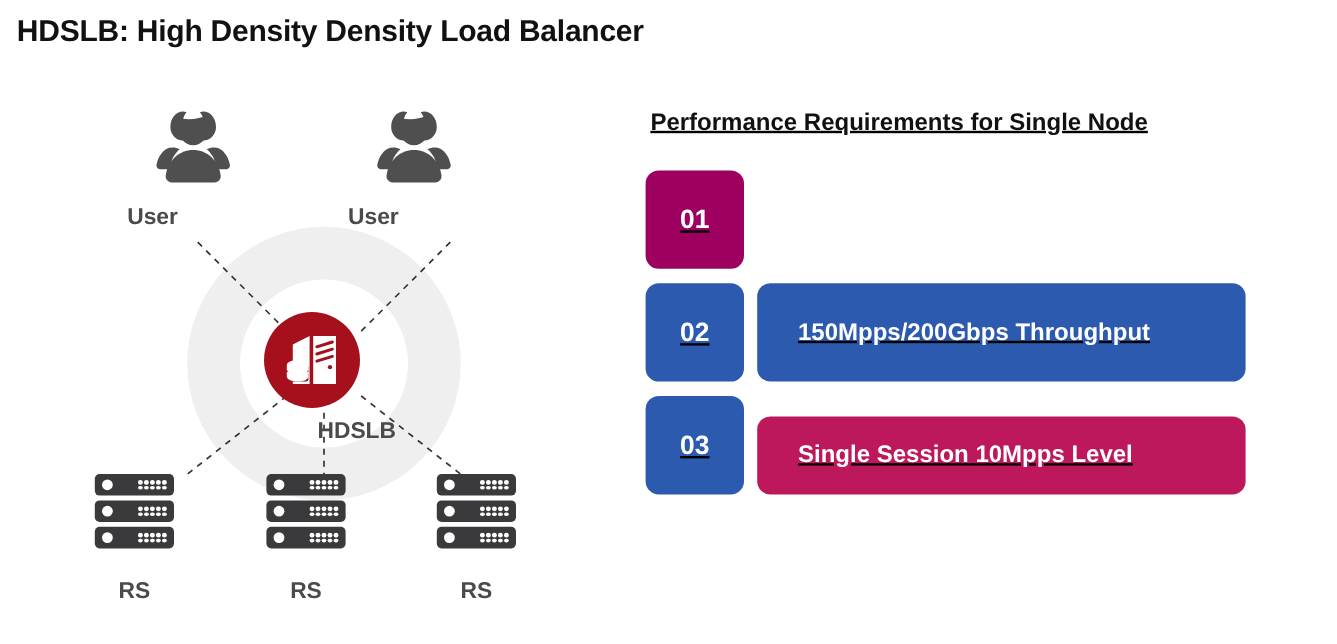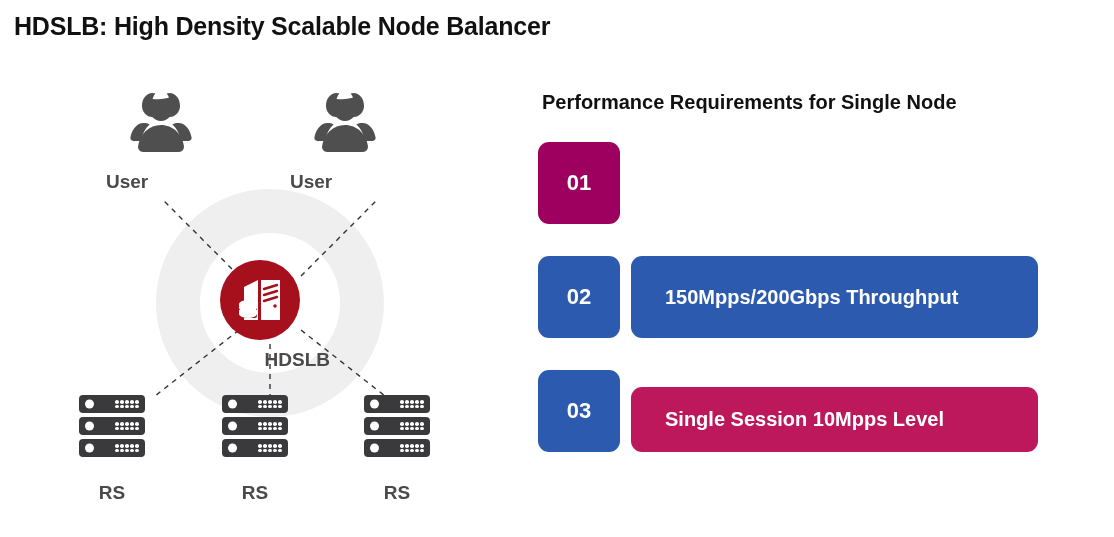--- a/index.html
+++ b/index.html
@@ -139,34 +139,35 @@
     border-radius: 50%;
   }
   .rack-node .node-label { margin-top: 26px; }
 
   
   #panel {
     position: absolute;
     left: 538px;
     top: 92px;
     width: 500px;
+    text-decoration: underline;
   }
   #panel-title {
     font-size: 20px;
     font-weight: bold;
     color: #111111;
     line-height: 1;
     margin-left: 4px;
     white-space: nowrap;
   }
   #req-list {
     margin-top: 30px;
     display: flex;
     flex-direction: column;
-    gap: 32px;
+    gap: 12px;
   }
   .req-row {
     display: flex;
     align-items: stretch;
     height: 82px;
   }
   .req-num {
     flex: 0 0 82px;
     border-radius: 11px;
     display: flex;
@@ -185,21 +186,21 @@
     padding-left: 34px;
     color: #ffffff;
     font-size: 20px;
     font-weight: bold;
     box-sizing: border-box;
   }
 </style>
 </head>
 <body>
 
-<div id="slide-title">HDSLB: High Density Scalable Node Balancer</div>
+<div id="slide-title">HDSLB: High Density Density Load Balancer</div>
 
 <div id="diagram">
 
   <svg id="ring-svg" viewBox="0 0 520 477">
     <circle cx="270" cy="243" r="92" fill="none" stroke="#EFEFEF" stroke-width="44"></circle>
   </svg>
 
   <svg id="links-svg" viewBox="0 0 520 477">
     <g stroke="#333333" stroke-width="1.4" stroke-dasharray="5,5" fill="none">
       <line x1="239" y1="216" x2="163" y2="140"></line>

